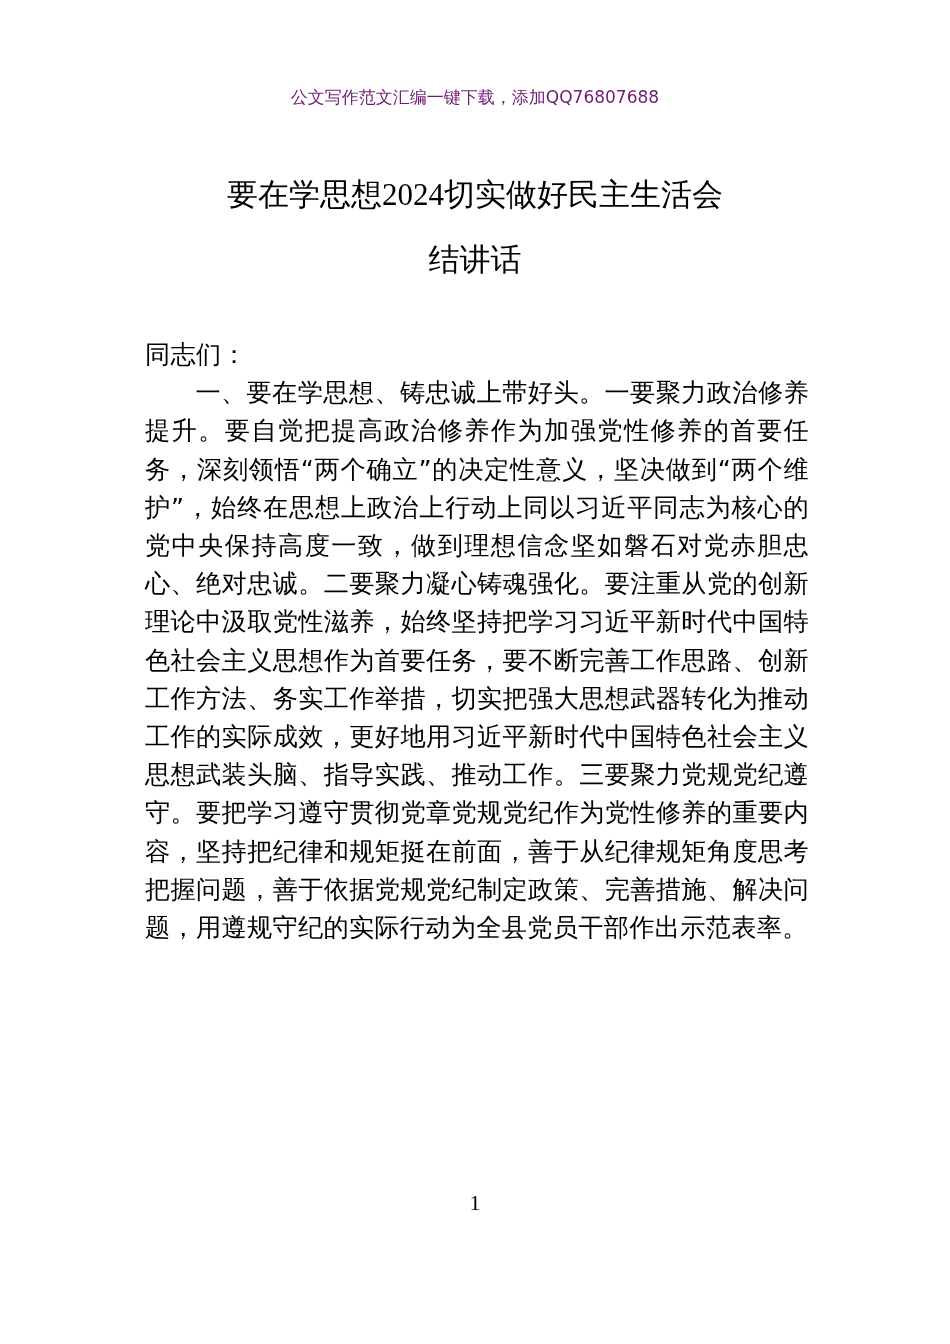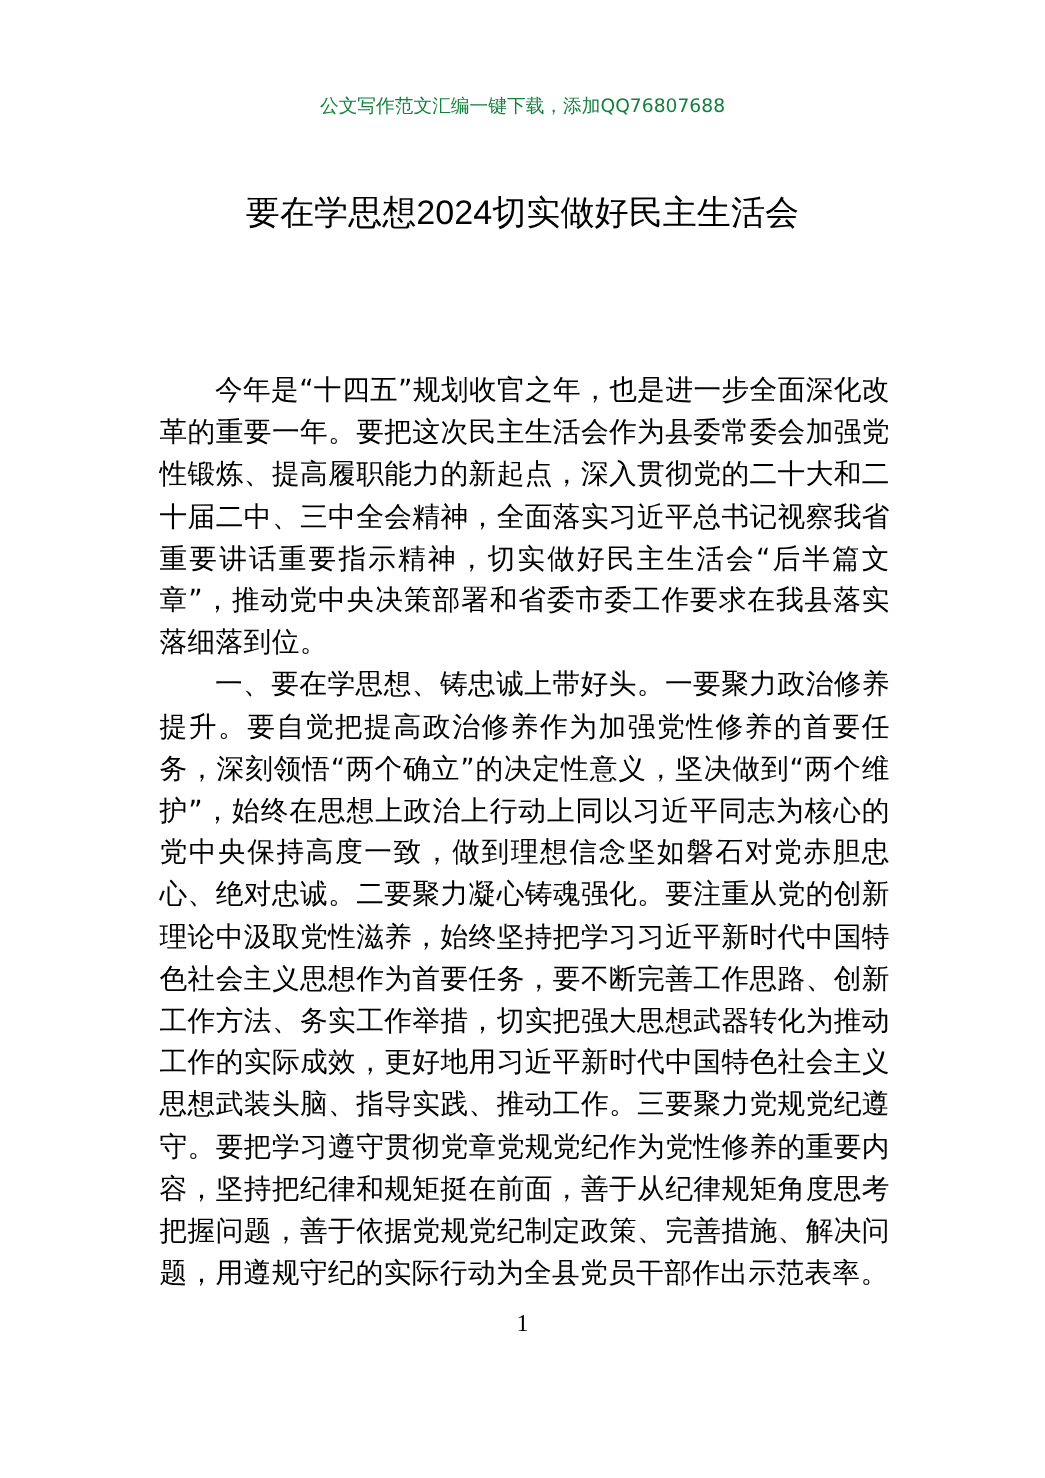--- a/index.html
+++ b/index.html
@@ -14,38 +14,38 @@
     overflow: hidden;
     font-family: "DejaVu Sans", "Liberation Sans", sans-serif;
     color: #000;
   }
   .header-banner {
     position: absolute;
     top: 84px;
     left: 0;
     width: 950px;
     text-align: center;
-    color: #15803d;
+    color: #701a75;
     font-size: 17px;
     line-height: 26px;
     letter-spacing: 0px;
   }
   .title {
     position: absolute;
     top: 162px;
     left: 140px;
     width: 670px;
     text-align: center;
     font-size: 31px;
     line-height: 64px;
     font-family: "DejaVu Sans", "Liberation Sans", sans-serif;
     letter-spacing: 0px;
   }
   .title .year {
-    font-family: Liberation Sans, sans-serif;
+    font-family: Liberation Serif, serif;
   }
   .body-text {
     position: absolute;
     top: 336px;
     left: 145px;
     width: 664px;
     font-size: 25.2px;
     line-height: 38.2px;
     text-align: justify;
     letter-spacing: 0.3px;
@@ -67,20 +67,21 @@
     line-height: 30px;
   }
 </style>
 </head>
 <body>
 
 <div class="header-banner">公文写作范文汇编一键下载，添加QQ76807688</div>
 
 <div class="title">
   <div><span>要在学思想</span><span class="year">2024</span><span>切实做好民主生活会</span></div>
+  <div>结讲话</div>
 </div>
 
 <div class="body-text">
-  <p class="indent">今年是“十四五”规划收官之年，也是进一步全面深化改革的重要一年。要把这次民主生活会作为县委常委会加强党性锻炼、提高履职能力的新起点，深入贯彻党的二十大和二十届二中、三中全会精神，全面落实习近平总书记视察我省重要讲话重要指示精神，切实做好民主生活会“后半篇文章”，推动党中央决策部署和省委市委工作要求在我县落实落细落到位。</p>
+  <p>同志们：</p>
   <p class="indent">一、要在学思想、铸忠诚上带好头。一要聚力政治修养提升。要自觉把提高政治修养作为加强党性修养的首要任务，深刻领悟“两个确立”的决定性意义，坚决做到“两个维护”，始终在思想上政治上行动上同以习近平同志为核心的党中央保持高度一致，做到理想信念坚如磐石对党赤胆忠心、绝对忠诚。二要聚力凝心铸魂强化。要注重从党的创新理论中汲取党性滋养，始终坚持把学习习近平新时代中国特色社会主义思想作为首要任务，要不断完善工作思路、创新工作方法、务实工作举措，切实把强大思想武器转化为推动工作的实际成效，更好地用习近平新时代中国特色社会主义思想武装头脑、指导实践、推动工作。三要聚力党规党纪遵守。要把学习遵守贯彻党章党规党纪作为党性修养的重要内容，坚持把纪律和规矩挺在前面，善于从纪律规矩角度思考把握问题，善于依据党规党纪制定政策、完善措施、解决问题，用遵规守纪的实际行动为全县党员干部作出示范表率。</p>
 </div>
 
 <div class="page-number">1</div>
 
 </body></html>

